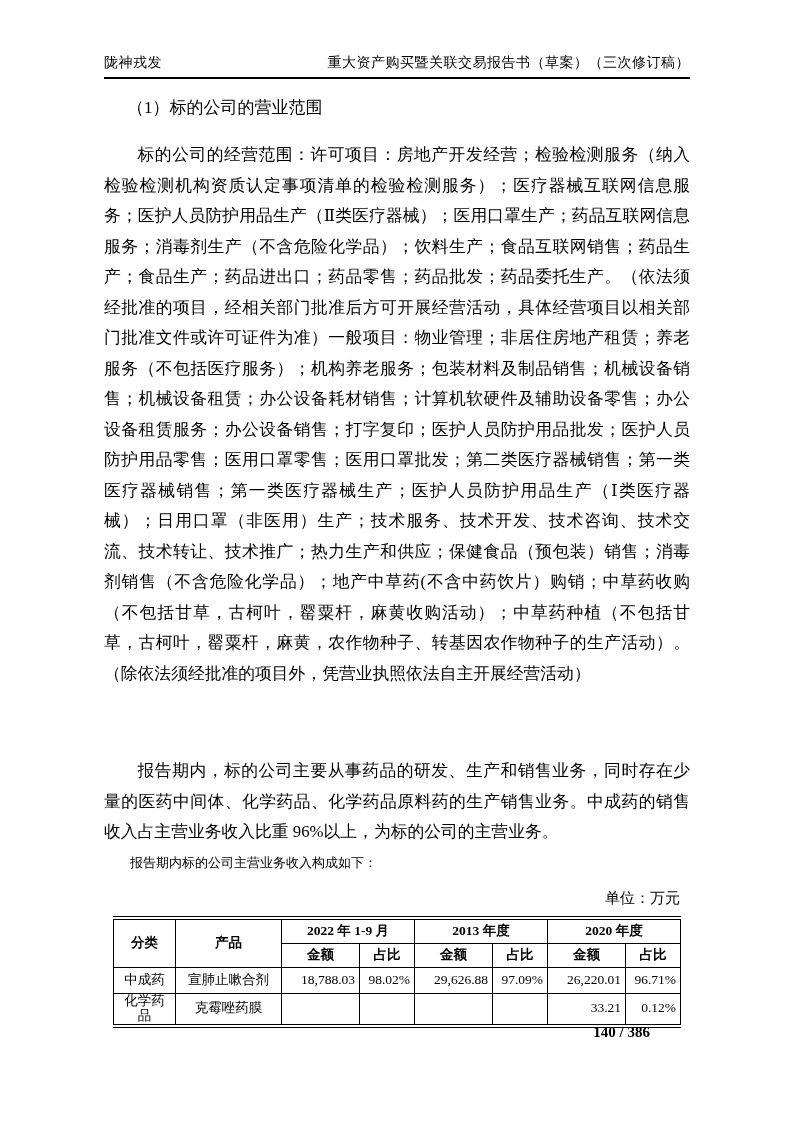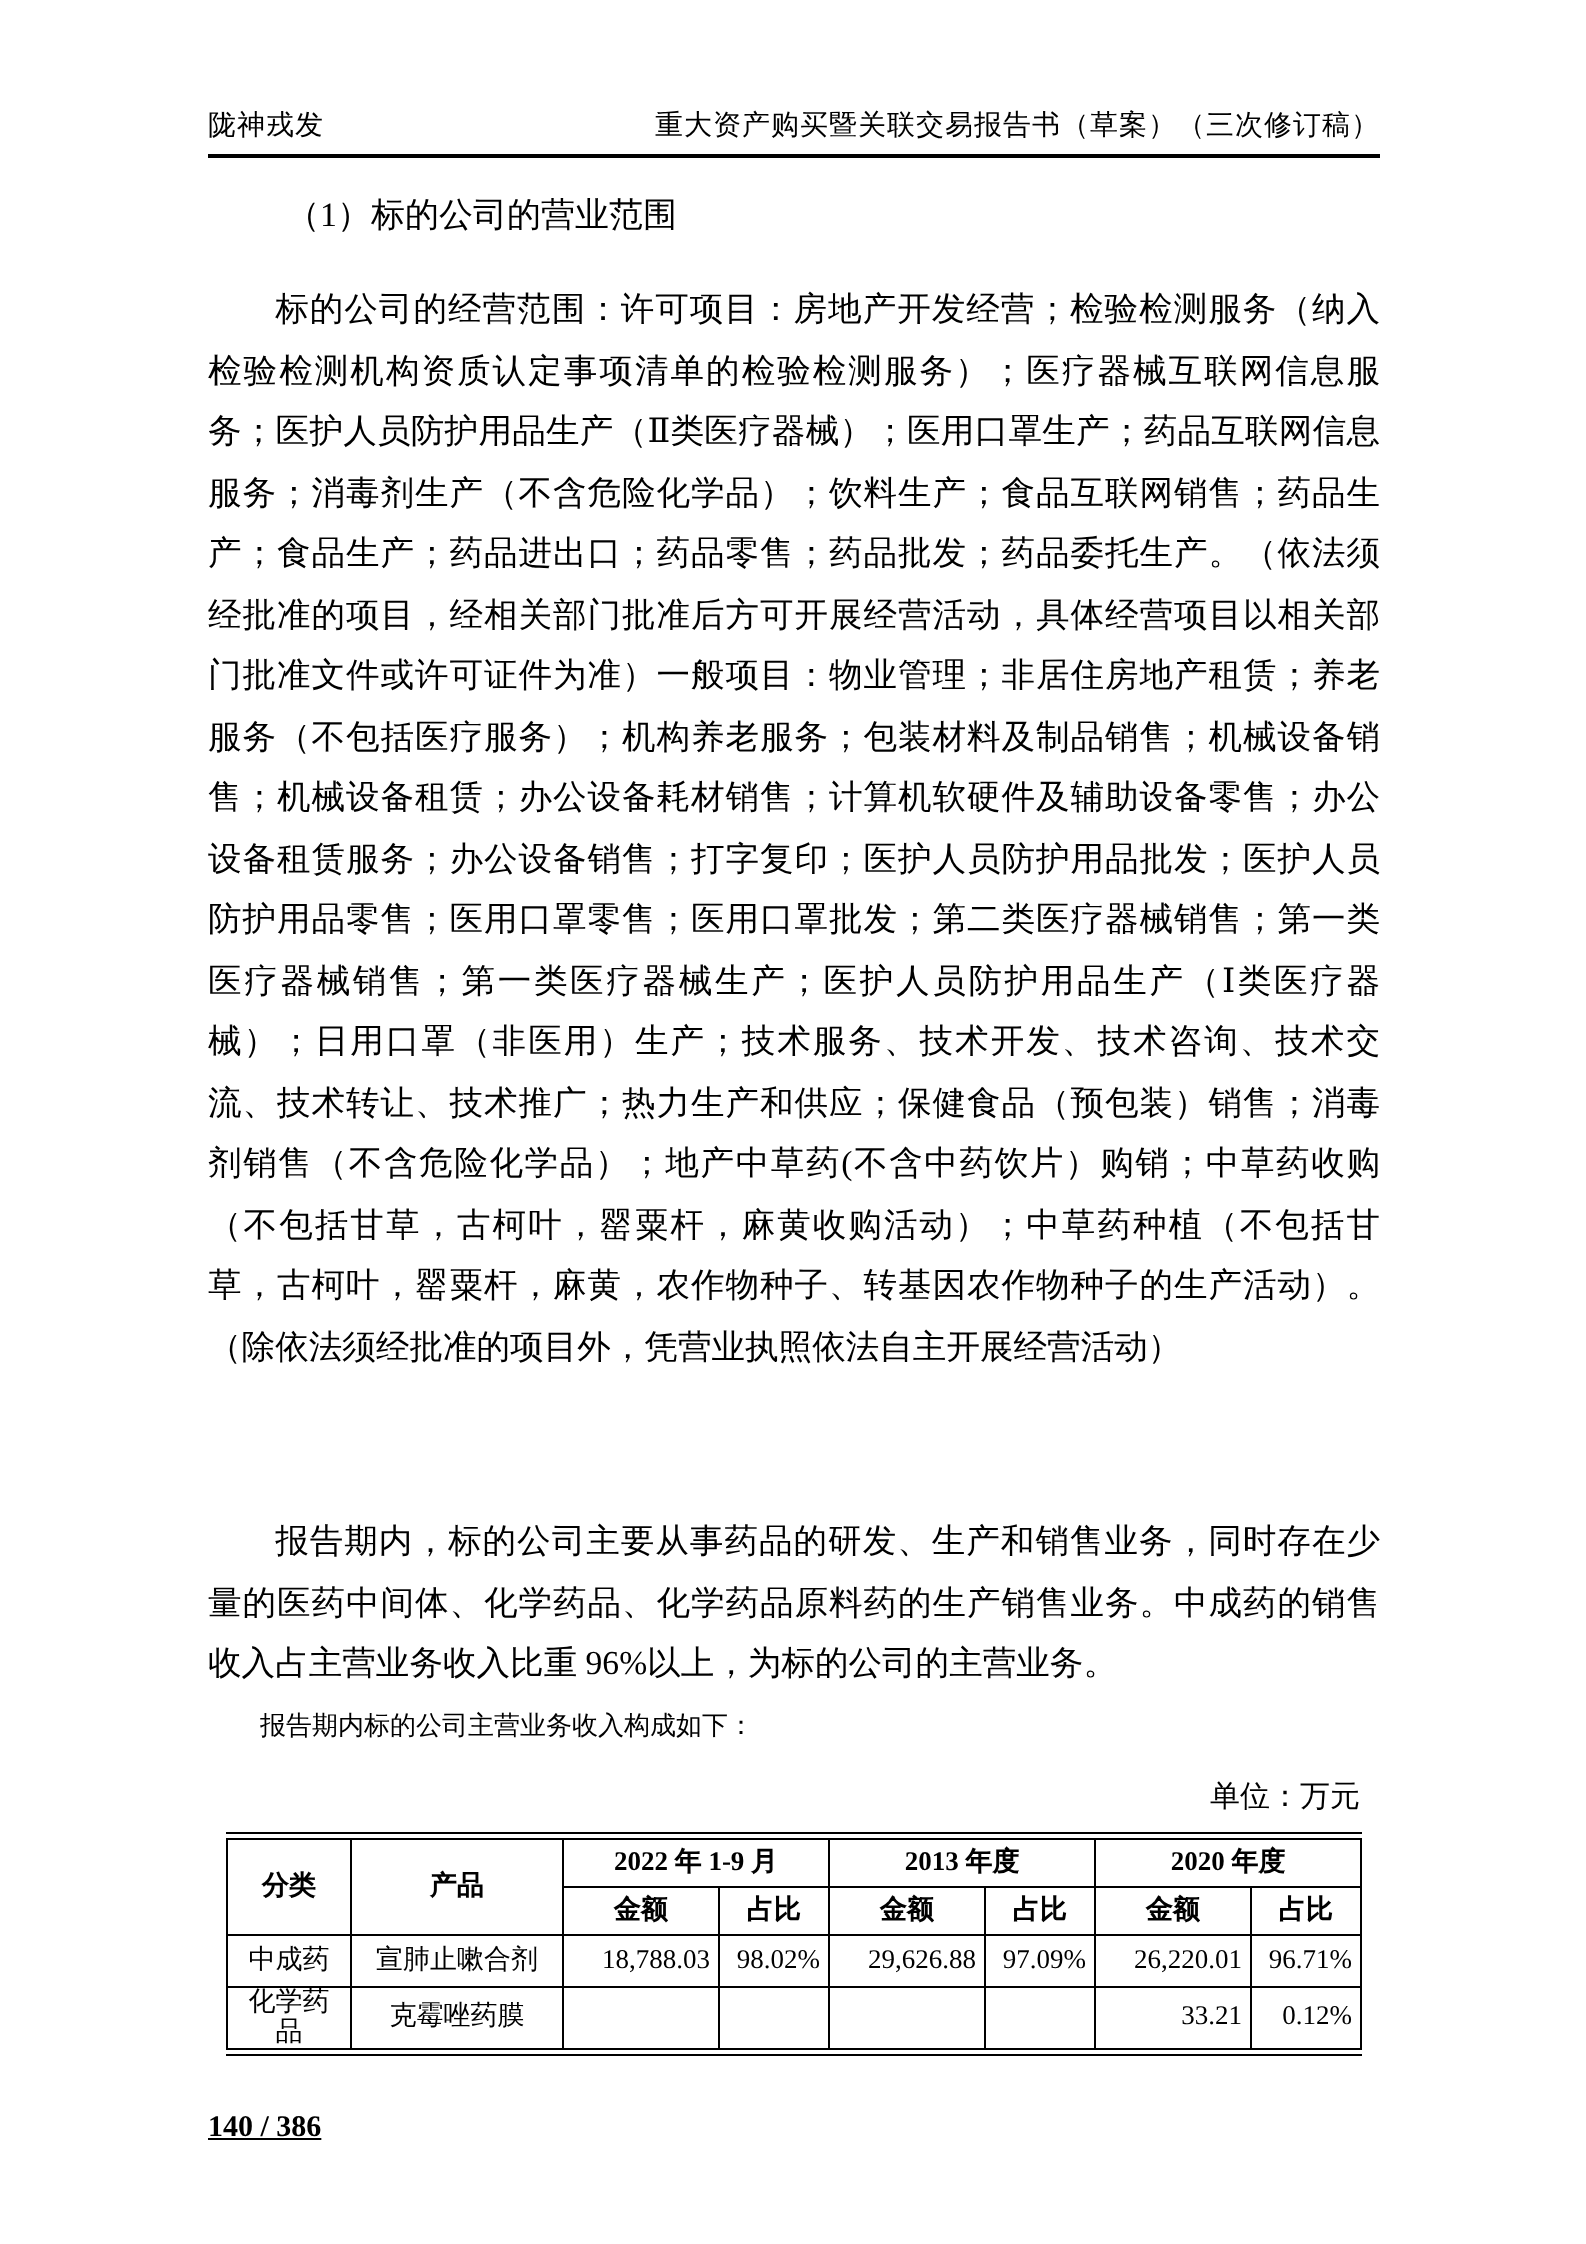--- a/index.html
+++ b/index.html
@@ -11,21 +11,21 @@
     font-family:"Liberation Serif","DejaVu Serif",serif;
     overflow:hidden;
   }
   .running-header {
     position:absolute; left:104px; top:54px; width:586px;
     display:flex; justify-content:space-between; align-items:flex-end;
     font-size:14px; letter-spacing:0.5px;
     border-bottom:2px solid #000; padding-bottom:5px;
   }
   .sec-title {
-    position:absolute; left:109px; width:586px;
+    position:absolute; left:93px; width:586px;
     font-size:17px; text-indent:2em; white-space:nowrap;
   }
   .body-para {
     position:absolute; left:104px; width:586px;
     font-size:16.8px; line-height:30.5px;
     text-align:justify; text-indent:2em;
   }
   .intro-line {
     position:absolute; left:104px; width:586px;
     font-size:13px; text-indent:2em; white-space:nowrap;
@@ -39,22 +39,22 @@
     border-collapse:collapse; table-layout:fixed;
     font-size:13.5px; line-height:1.1;
   }
   table.rev { border-top:4px double #000; border-bottom:4px double #000; }
   table.rev th, table.rev td { border:1px solid #000; padding:0 4px; overflow:hidden; }
   table.rev th { font-weight:bold; text-align:center; height:23px; }
   table.rev td { height:25px; }
   td.c { text-align:center; }
   td.r { text-align:right;margin-top:35px; }
   .page-number {
-    position:absolute; top:1056px; left:104px; width:546px;
-    font-weight:bold; font-size:15px;text-decoration:underline;
+    position:absolute; top:1024px; left:104px; width:546px;
+    text-align:right; font-weight:bold; font-size:15px;
   }
 </style>
 </head>
 <body>
 
 <div class="page">
 
   <div class="running-header">
     <span>陇神戎发</span>
     <span>重大资产购买暨关联交易报告书（草案）（三次修订稿）</span>

